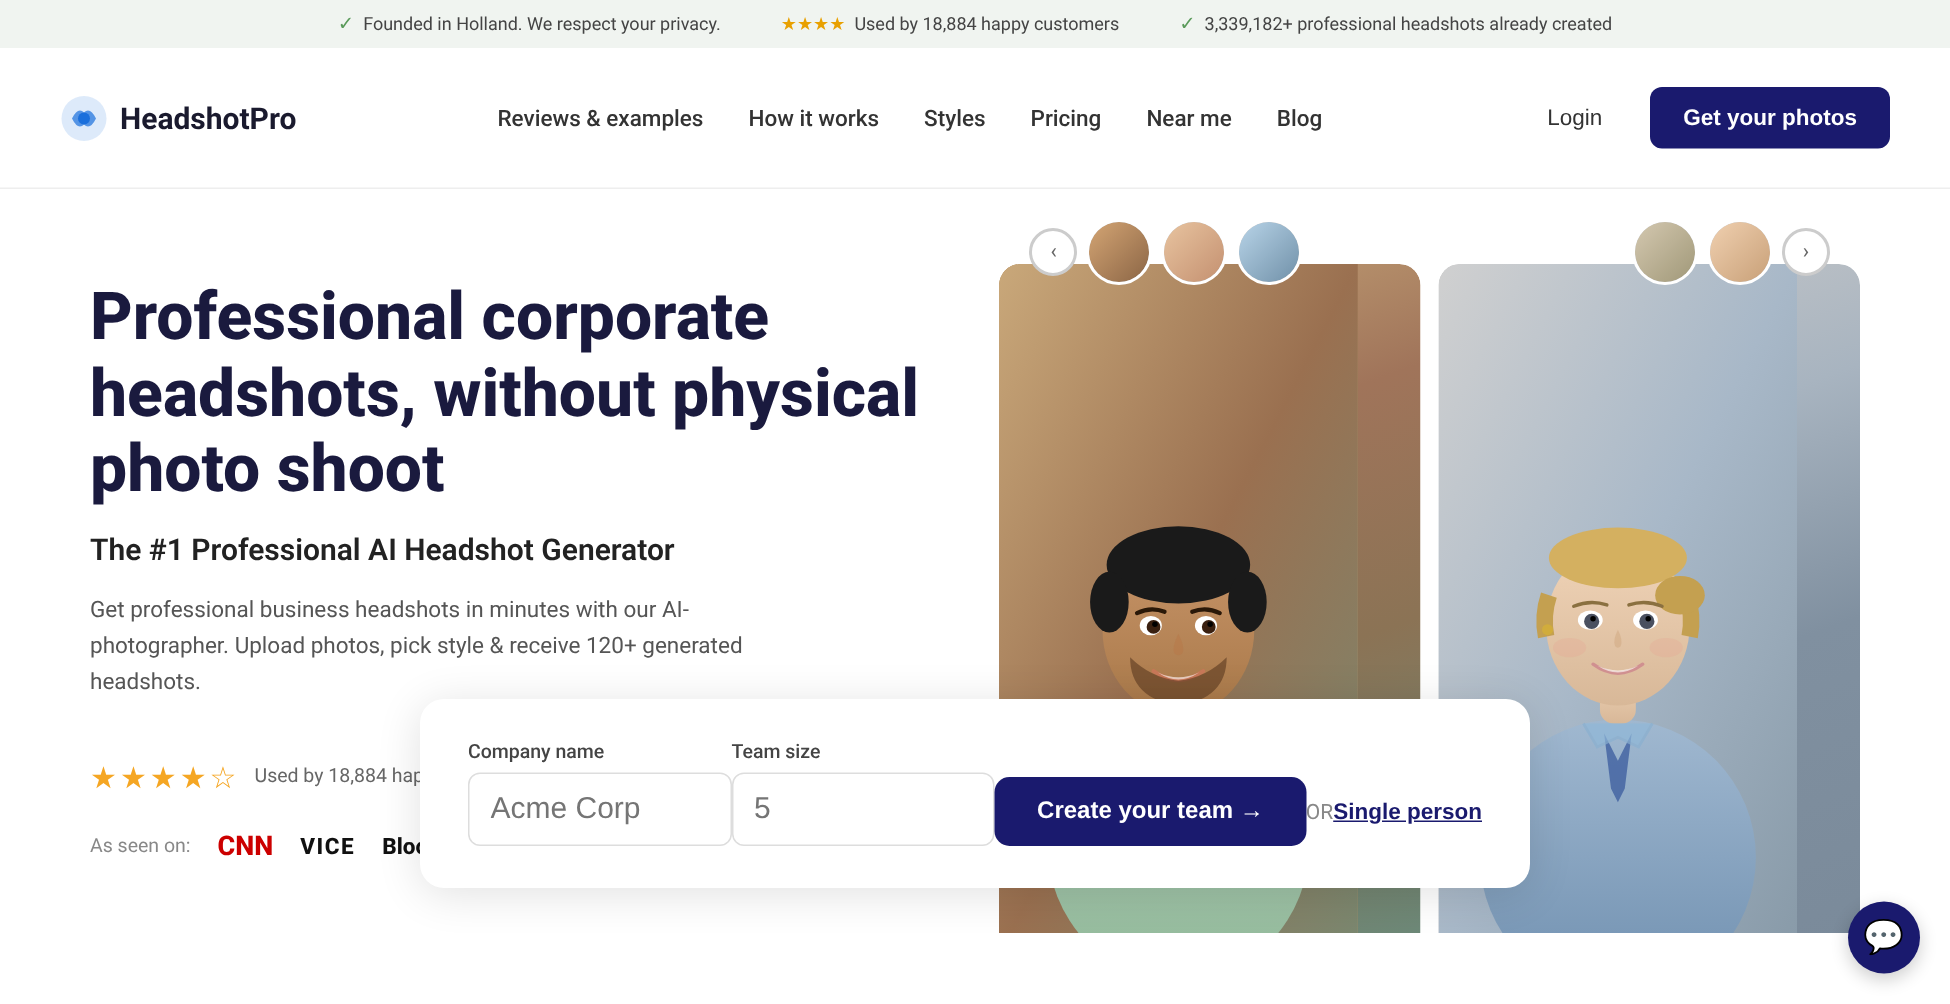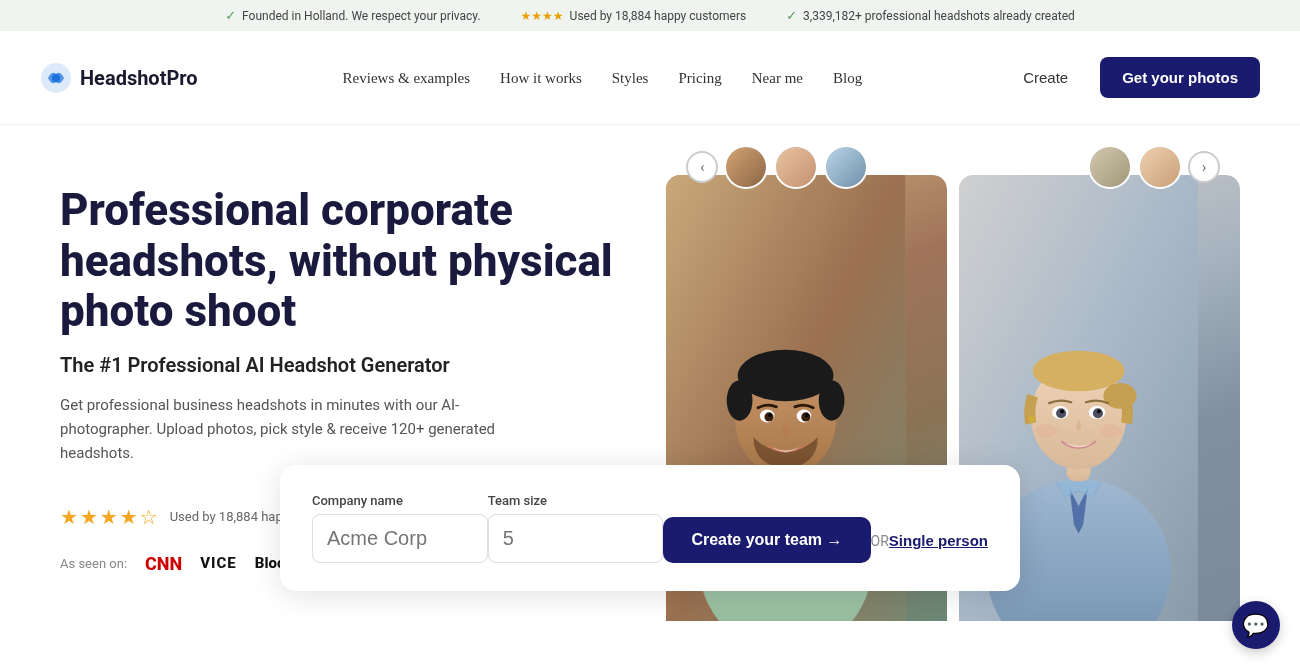--- a/index.html
+++ b/index.html
@@ -58,21 +58,20 @@
       display: flex;
       align-items: center;
       gap: 30px;
       list-style: none;
     }
     .nav-links a {
       text-decoration: none;
       color: #333;
       font-size: 15px;
       font-weight: 500;
-      font-family: Liberation Serif, serif;
     }
     .nav-actions {
       display: flex;
       align-items: center;
       gap: 16px;
     }
     .btn-login {
       background: none;
       border: none;
       font-size: 15px;
@@ -381,21 +380,21 @@
   <ul class="nav-links">
     <li><a href="#">Reviews &amp; examples</a></li>
     <li><a href="#">How it works</a></li>
     <li><a href="#">Styles</a></li>
     <li><a href="#">Pricing</a></li>
     <li><a href="#">Near me</a></li>
     <li><a href="#">Blog</a></li>
   </ul>
 
   <div class="nav-actions">
-    <button class="btn-login">Create</button>
+    <button class="btn-login">Login</button>
     <button class="btn-cta">Get your photos</button>
   </div>
 </nav>
 
 <section class="hero">
   <div class="hero-left">
     <h1 class="hero-title">Professional corporate headshots, without physical photo shoot</h1>
     <p class="hero-subtitle">The #1 Professional AI Headshot Generator</p>
     <p class="hero-desc">Get professional business headshots in minutes with our AI-photographer. Upload photos, pick style &amp; receive 120+ generated headshots.</p>
 

